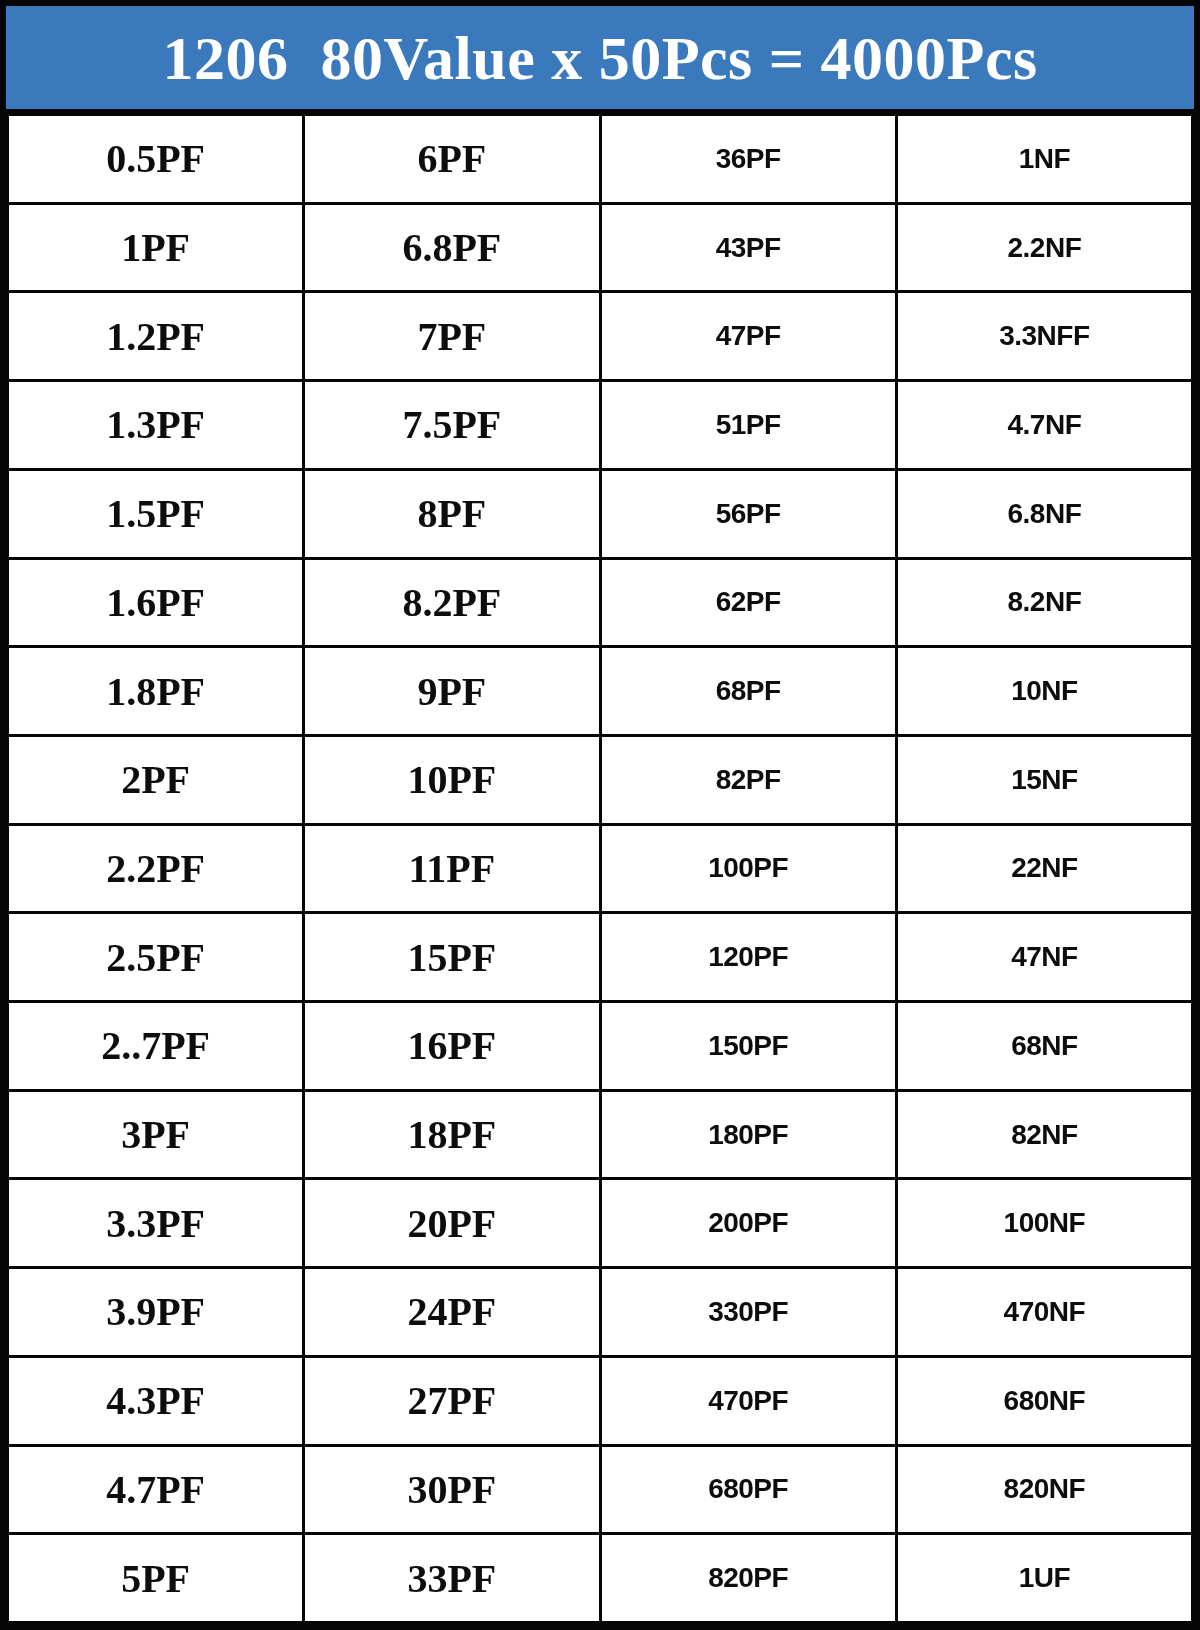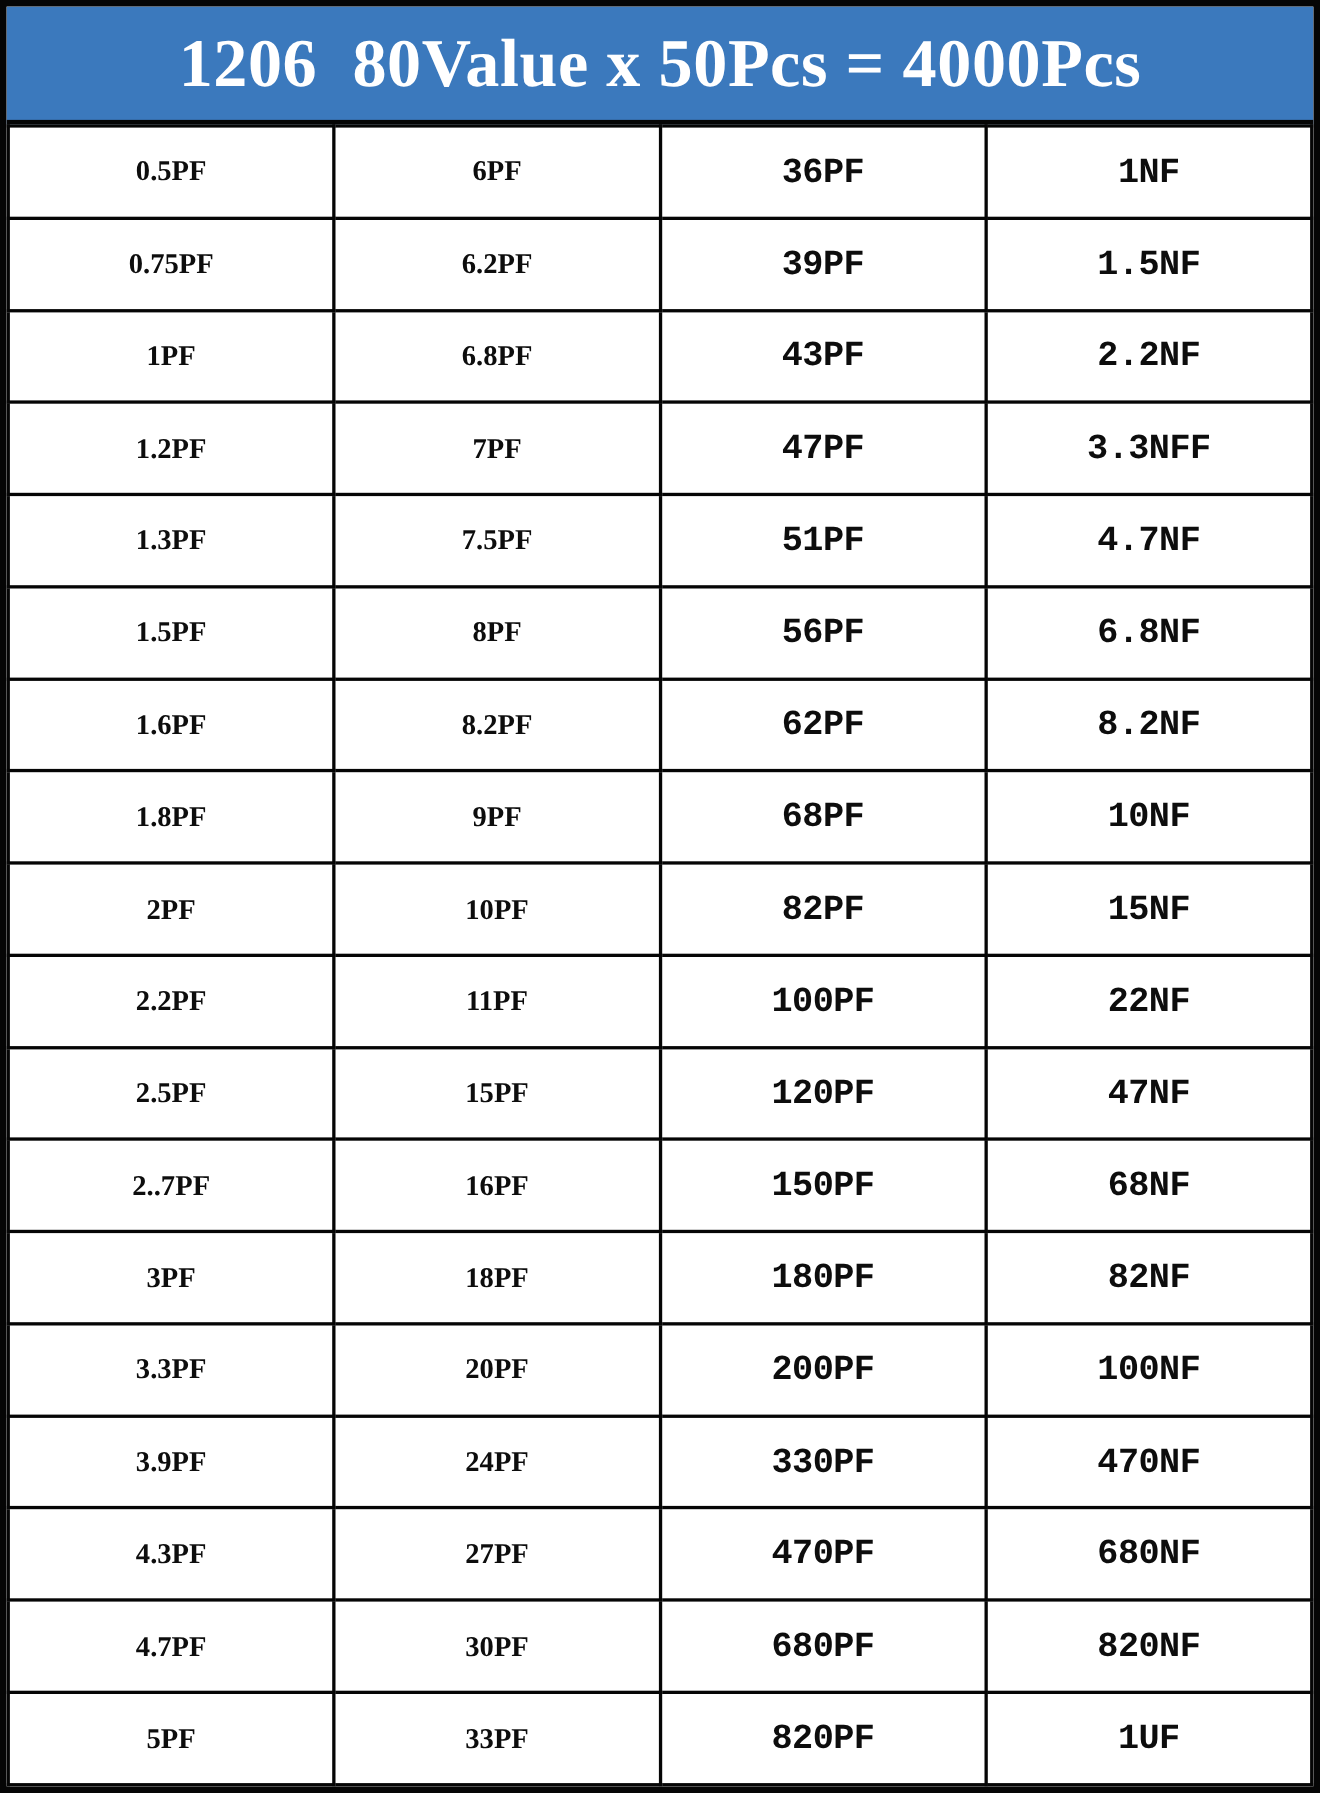--- a/index.html
+++ b/index.html
@@ -43,49 +43,43 @@
   table.values-table td {
     border: 3px solid #050505;
     text-align: center;
     vertical-align: middle;
     color: #0d0d0d;
     padding: 0;
   }
   td.serif-cell {
     font-family: "Liberation Serif", serif;
     font-weight: bold;
-    font-size: 26px;
+    font-size: 40px;
   }
   td.sans-cell {
-    font-family: Liberation Mono, monospace;
+    font-family: Liberation Sans, sans-serif;
     font-weight: bold;
-    font-size: 32px;
+    font-size: 28px;
     letter-spacing: -0.5px;
   }
 </style>
 </head>
 <body>
 
 <div class="page">
   <div class="header-banner" style="background: rgb(59, 121, 189);">
     <span class="kit-title" style="color: rgb(255, 255, 255);">1206  80Value x 50Pcs = 4000Pcs</span>
   </div>
   <table class="values-table">
     <tbody>
         <tr>
           <td class="serif-cell">0.5PF</td>
           <td class="serif-cell">6PF</td>
           <td class="sans-cell">36PF</td>
           <td class="sans-cell">1NF</td>
-        </tr>
-        <tr>
-          <td class="serif-cell">0.75PF</td>
-          <td class="serif-cell">6.2PF</td>
-          <td class="sans-cell">39PF</td>
-          <td class="sans-cell">1.5NF</td>
         </tr>
         <tr>
           <td class="serif-cell">1PF</td>
           <td class="serif-cell">6.8PF</td>
           <td class="sans-cell">43PF</td>
           <td class="sans-cell">2.2NF</td>
         </tr>
         <tr>
           <td class="serif-cell">1.2PF</td>
           <td class="serif-cell">7PF</td>

